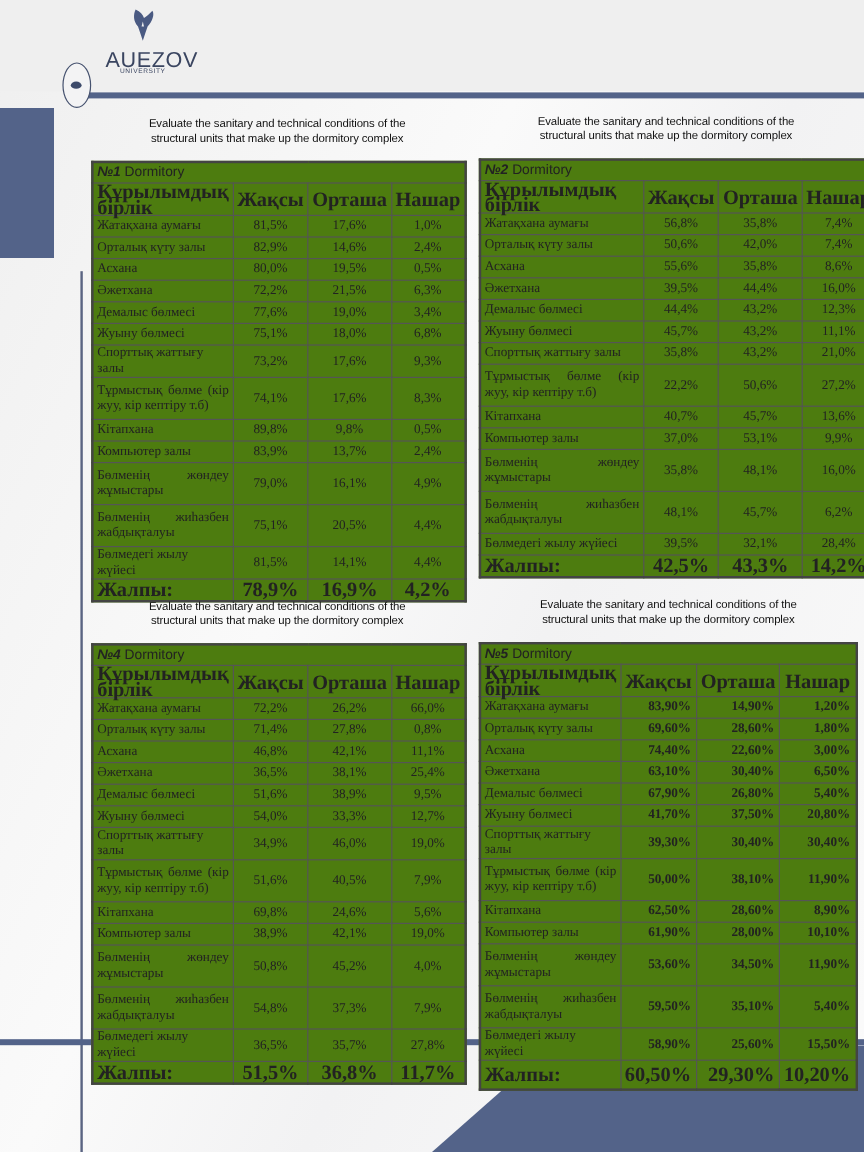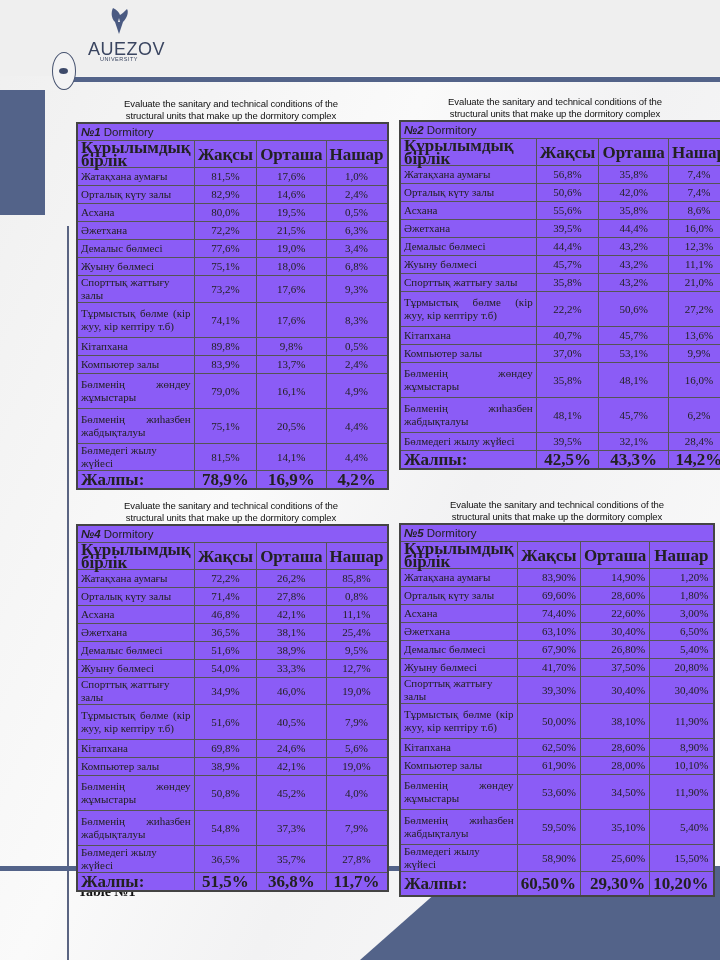--- a/index.html
+++ b/index.html
@@ -20,23 +20,23 @@
     .top-bar { position: absolute; left: 64px; top: 77px; width: 656px; height: 5px; background: #536389; }
     .left-block { position: absolute; left: 0; top: 90px; width: 45px; height: 125px; background: #536389; }
     .vline { position: absolute; left: 67px; top: 226px; width: 2px; height: 734px; background: #5a6482; }
     .bottom-bar { position: absolute; left: 0; top: 866px; width: 720px; height: 5px; background: #536389; }
     .bottom-tri { position: absolute; left: 360px; top: 871px; width: 360px; height: 89px; background: #536389;
       clip-path: polygon(28% 0, 100% 0, 100% 100%, 0 100%); }
     .table-caption { position: absolute; left: 78px; top: 884px; font-family: Liberation Serif, serif; font-weight: bold; font-size: 14px; color: #111; }
 
     .panel { position: absolute; }
     .panel-title { font-family: "Liberation Sans", sans-serif; font-weight: normal; font-size: 9.5px; color: #111; text-align: center; line-height: 12px; letter-spacing: -0.1px; }
-    table.dt { border-collapse: collapse; background: #8b5cf6; margin-top: 0; font-size: 11px; color: #222; padding-left: 34px; }
+    table.dt { border-collapse: collapse; background: #4d7c0f; margin-top: 12px; font-size: 11px; color: #222; padding-left: 34px; }
     table.dt td { border: 1px solid #555; padding: 0 3px; height: 17px; line-height: 13px; }
-    table.dt td.num { text-align: right; padding-right: 4px; }
+    table.dt td.num { text-align: right; padding-right: 4px; font-weight: bold; }
     table.dt td.cen { text-align: center; }
     table.dt tr.title td { font-family: "Liberation Sans", sans-serif; font-size: 11.5px; height: 16px; }
     table.dt tr.title td b { font-style: italic; }
     table.dt tr.head td { font-weight: bold; font-size: 17px; text-align: center; }
     table.dt tr.head td.lbl { text-align: left; }
     table.dt tr.tall td { height: 34px; }
     table.dt td.wrap { text-align: justify; text-align-last: left; }
     table.dt tr.total td { font-weight: bold; font-size: 17px; }
     table.dt { border: 2px solid #444; }
   </style>
@@ -302,21 +302,21 @@
         <tr class="head">
           <td class="lbl">Құрылымдық бірлік</td>
           <td class="">Жақсы</td>
           <td class="">Орташа</td>
           <td class="">Нашар</td>
         </tr>
         <tr class="row">
           <td class="">Жатақхана  аумағы</td>
           <td class="cen">72,2%</td>
           <td class="cen">26,2%</td>
-          <td class="cen">85,8%</td>
+          <td class="cen">66,0%</td>
         </tr>
         <tr class="row">
           <td class="">Орталық күту залы</td>
           <td class="cen">71,4%</td>
           <td class="cen">27,8%</td>
           <td class="cen">0,8%</td>
         </tr>
         <tr class="row">
           <td class="">Асхана</td>
           <td class="cen">46,8%</td>

